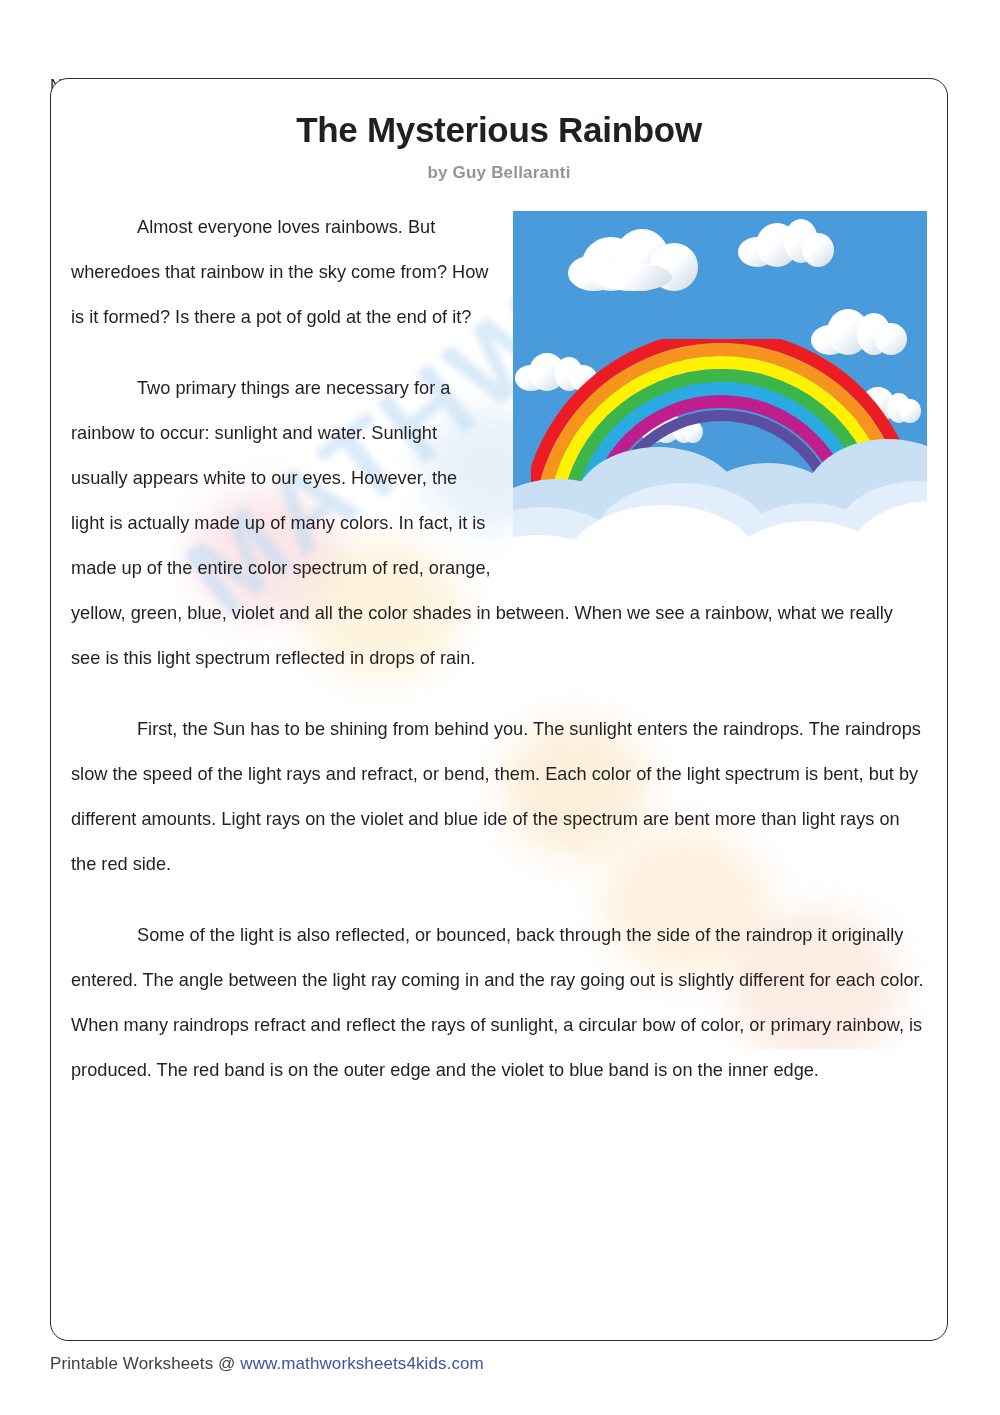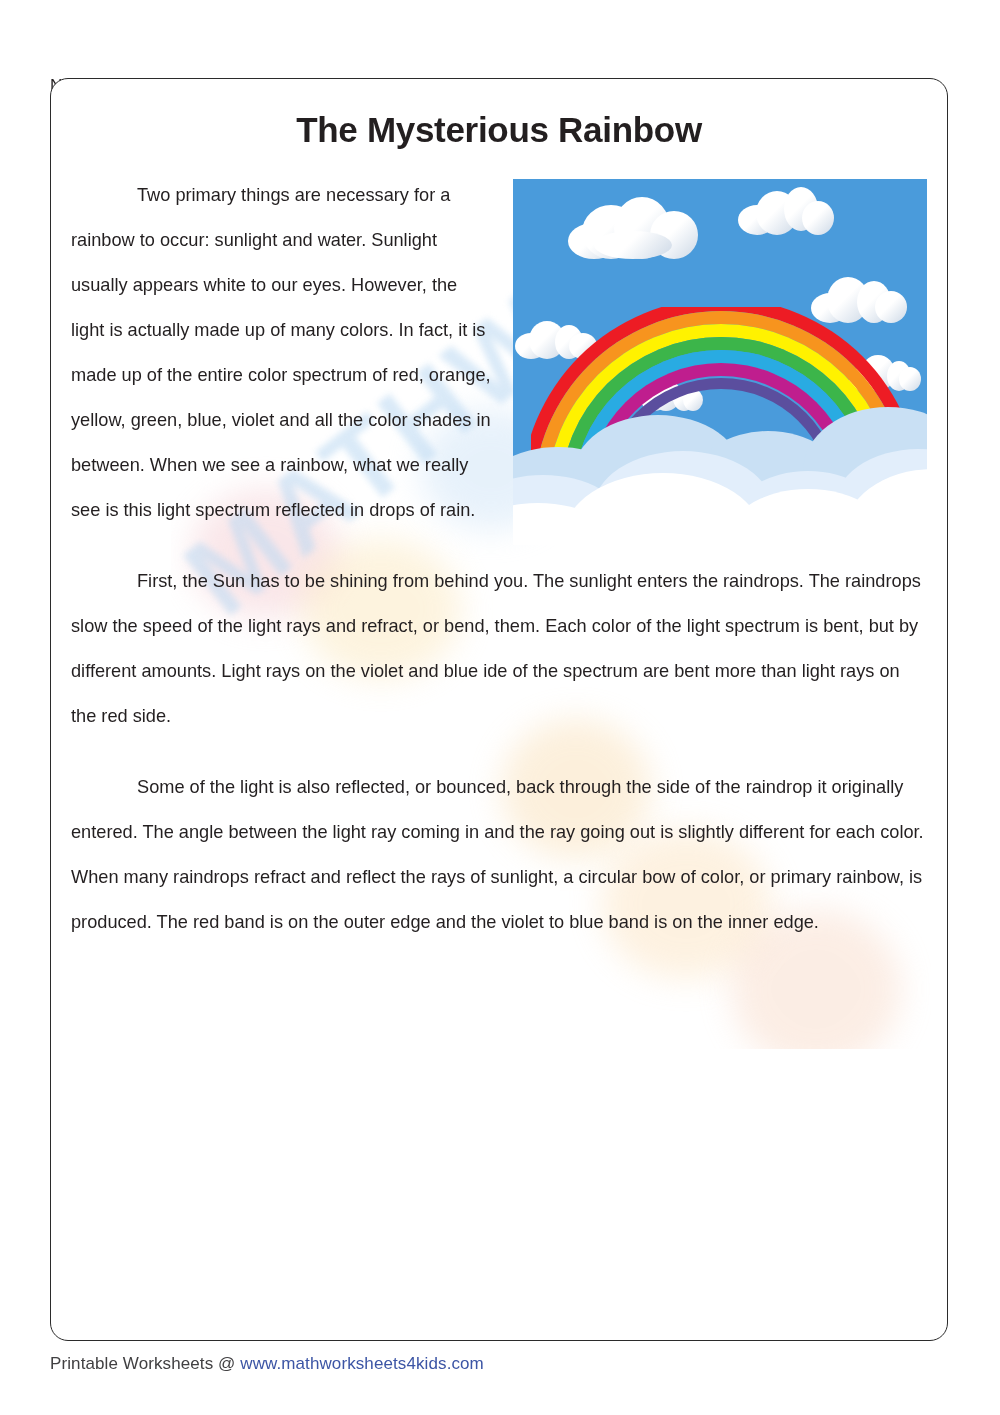--- a/index.html
+++ b/index.html
@@ -217,20 +217,21 @@
     <div class="wm-blob wm-b1"></div>
     <div class="wm-blob wm-b2"></div>
     <div class="wm-blob wm-b3"></div>
     <div class="wm-blob wm-b4"></div>
     <div class="wm-blob wm-b5"></div>
     <div class="wm-text">MATHWORKSHEETS</div>
   </div>
 
   <div class="title-block">
     <h1 class="doc-title">The Mysterious Rainbow</h1>
+    <div class="doc-author">by Guy Bellaranti</div>
   </div>
 
   <div class="body-wrap">
 
     <div class="illo">
       <div class="sky"></div>
 
       <div class="cloud" style="left:55px;  top:18px;  width:130px; height:62px;">
         <i style="left:0px;   top:26px; width:52px; height:36px;"></i>
         <i style="left:14px;  top:8px;  width:58px; height:54px;"></i>
@@ -301,20 +302,21 @@
       <div class="bank bank-front">
         <i style="left:-30px; top:44px;  width:170px; height:100px;"></i>
         <i style="left:80px;  top:14px;  width:200px; height:130px;"></i>
         <i style="left:240px; top:30px;  width:170px; height:114px;"></i>
         <i style="left:360px; top:10px;  width:180px; height:134px;"></i>
         <i style="left:-30px; top:78px;  width:560px; height:70px;"></i>
       </div>
     </div>
 
     <div class="article">
+      <p class="indent">Almost everyone loves rainbows. But wheredoes that rainbow in the sky come from? How is it formed? Is there a pot of gold at the end of it?</p>
       <p class="indent">Two primary things are necessary for a rainbow to occur: sunlight and water. Sunlight usually appears white to our eyes. However, the light is actually made up of many colors. In fact, it is made up of the entire color spectrum of red, orange, yellow, green, blue, violet and all the color shades in between. When we see a rainbow, what we really see is this light spectrum reflected in drops of rain.</p>
       <p class="indent">First, the Sun has to be shining from behind you. The sunlight enters the raindrops. The raindrops slow the speed of the light rays and refract, or bend, them. Each color of the light spectrum is bent, but by different amounts. Light rays on the violet and blue ide of the spectrum are bent more than light rays on the red side.</p>
       <p class="indent">Some of the light is also reflected, or bounced, back through the side of the raindrop it originally entered. The angle between the light ray coming in and the ray going out is slightly different for each color. When many raindrops refract and reflect the rays of sunlight, a circular bow of color, or primary rainbow, is produced. The red band is on the outer edge and the violet to blue band is on the inner edge.</p>
     </div>
   </div>
 </div>
 
 <div class="footer">
   <span>Printable Worksheets @ </span><span class="url">www.mathworksheets4kids.com</span>
 </div>

